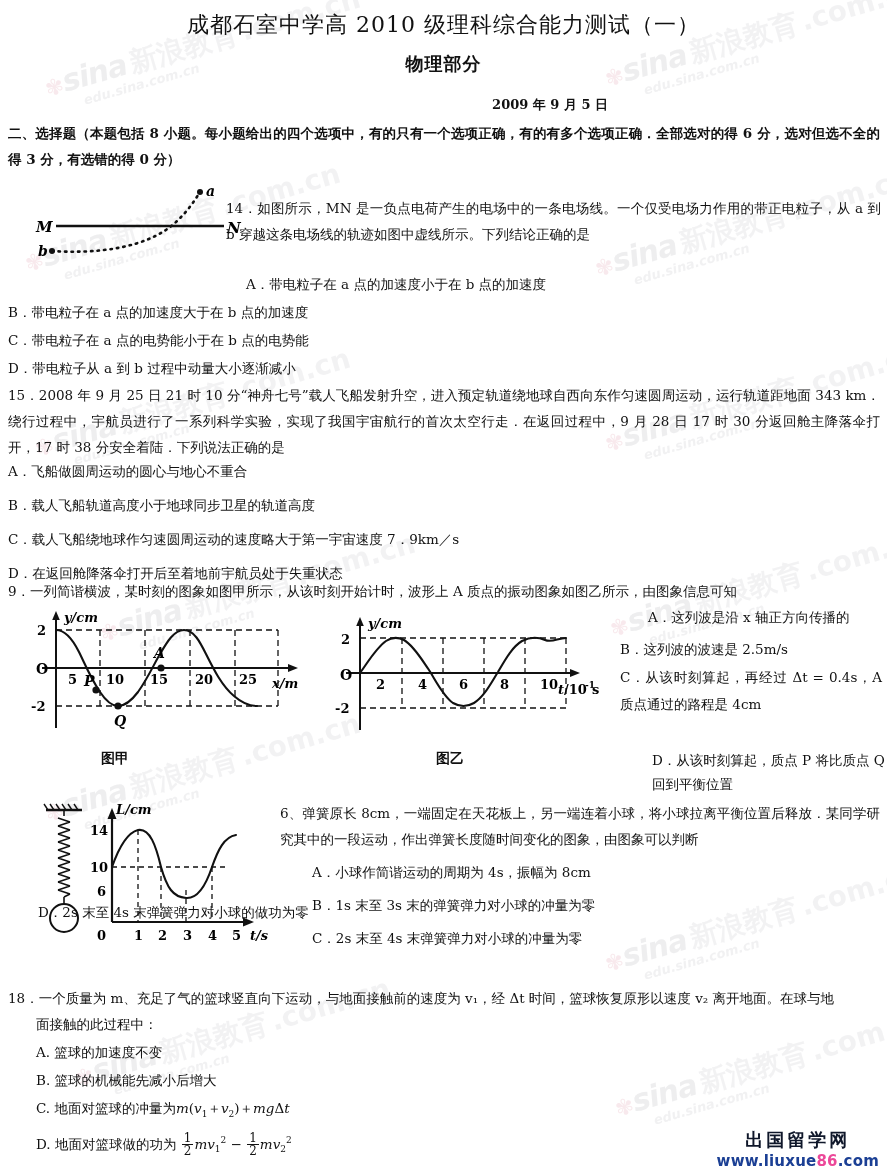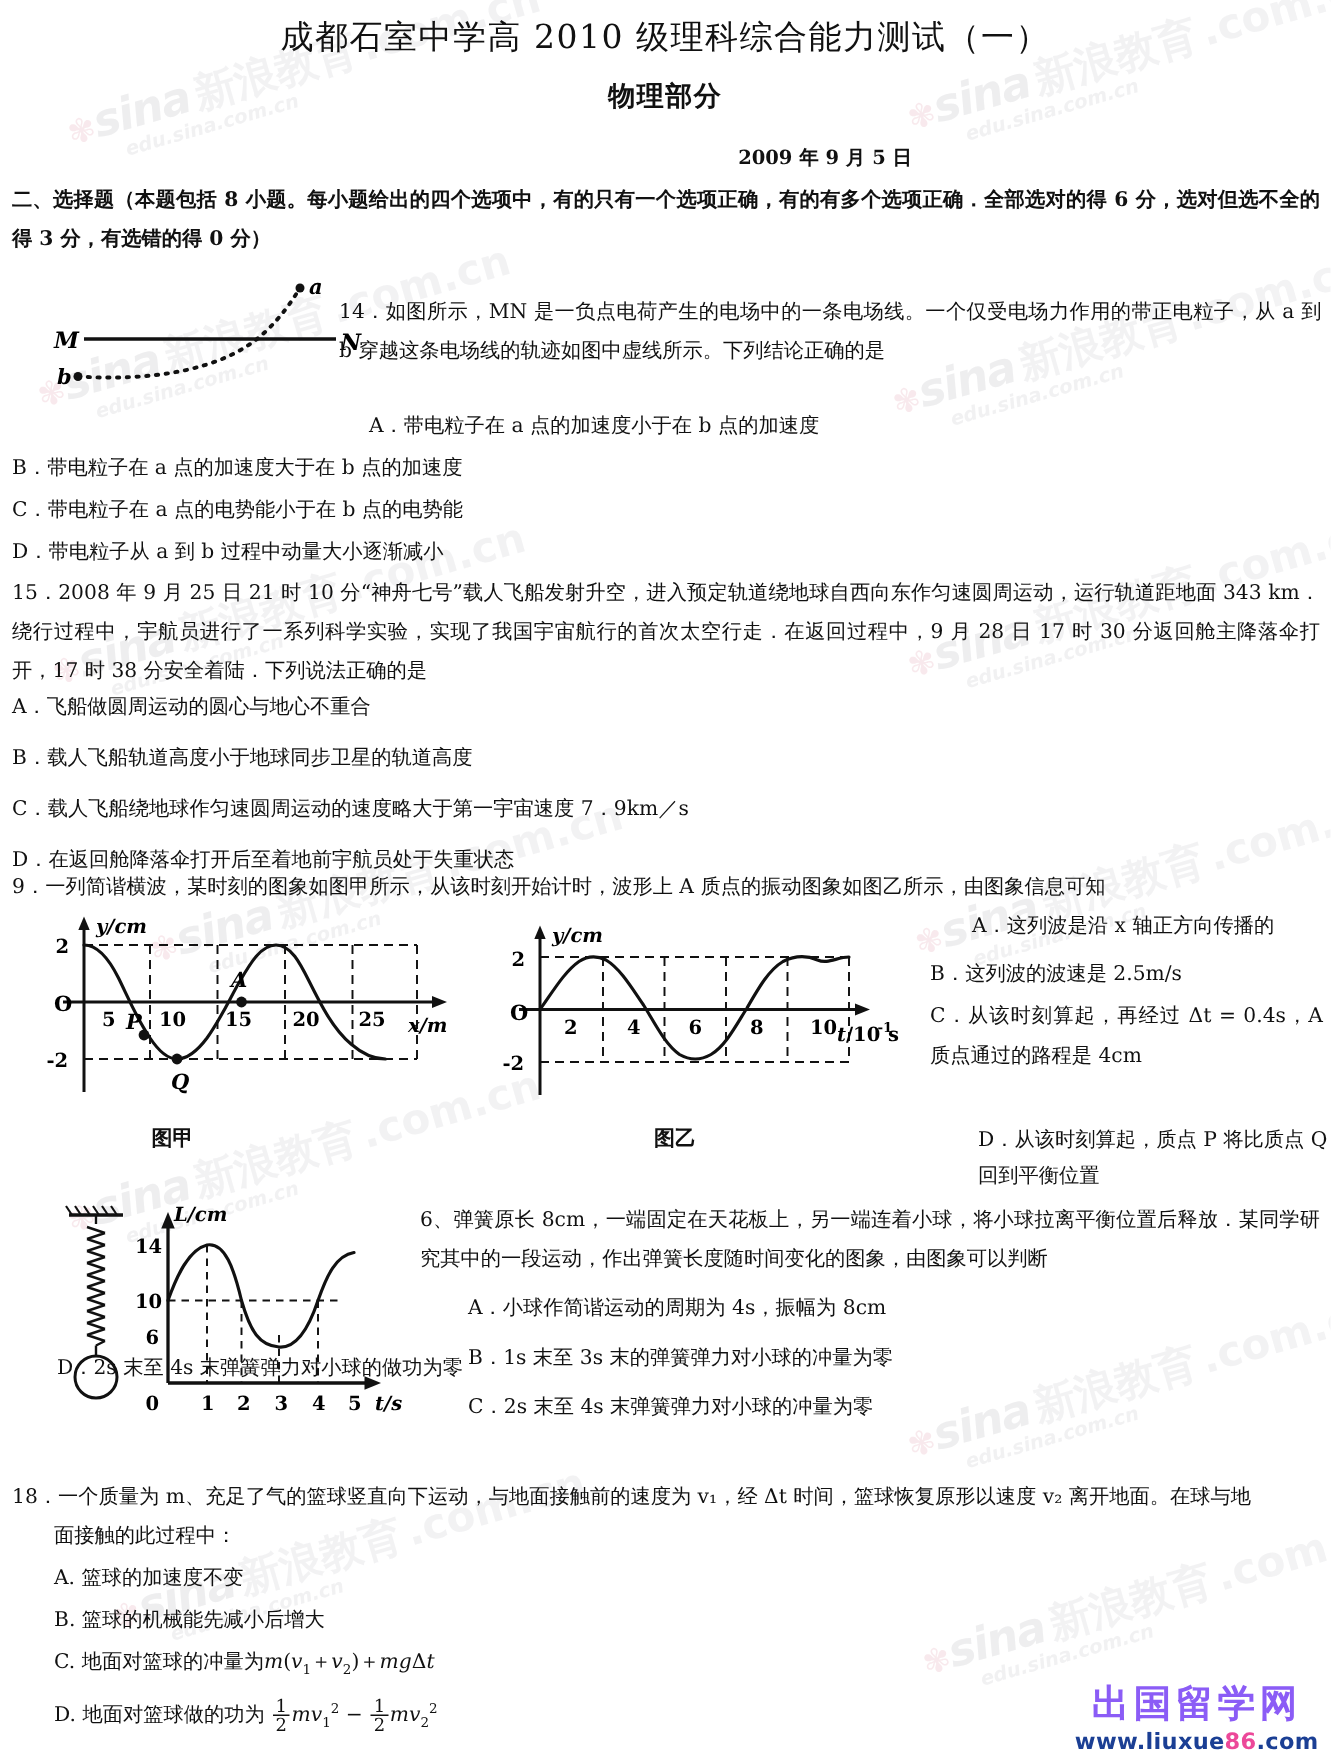--- a/index.html
+++ b/index.html
@@ -69,21 +69,21 @@
   .cap{
     position:absolute;text-align:center;font-size:14px;font-weight:bold;
   }
   svg{display:block;}
   svg text{font-family:"DejaVu Serif","Liberation Serif",serif;}
 
   
   .logo{position:absolute;right:8px;bottom:6px;text-align:center;}
   .logo .cnm{
     font-family:"DejaVu Sans","Liberation Sans",sans-serif;
-    font-size:25px;font-weight:bold;color:#8b5cf6;letter-spacing:3px;
+    font-size:18px;font-weight:bold;color:#0f172a;letter-spacing:3px;
   }
   .logo .site{
     font-family:"DejaVu Sans","Liberation Sans",sans-serif;
     font-size:15px;font-weight:bold;color:#1b3f94;letter-spacing:.2px;
   }
   .logo .site .red{color:#ec4899;}
 </style>
 </head>
 <body>
 

